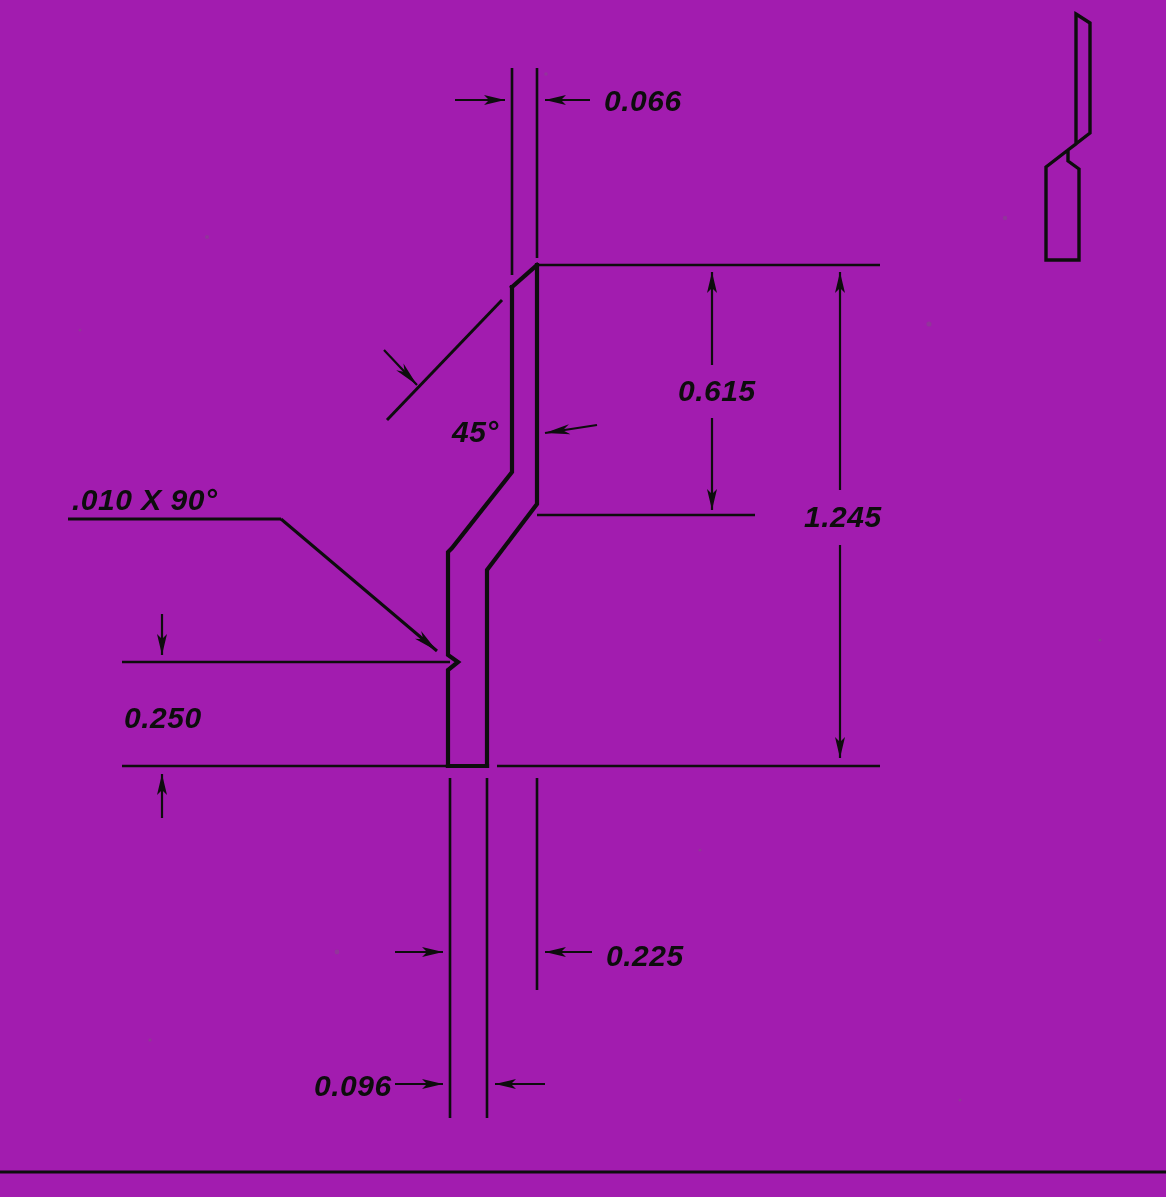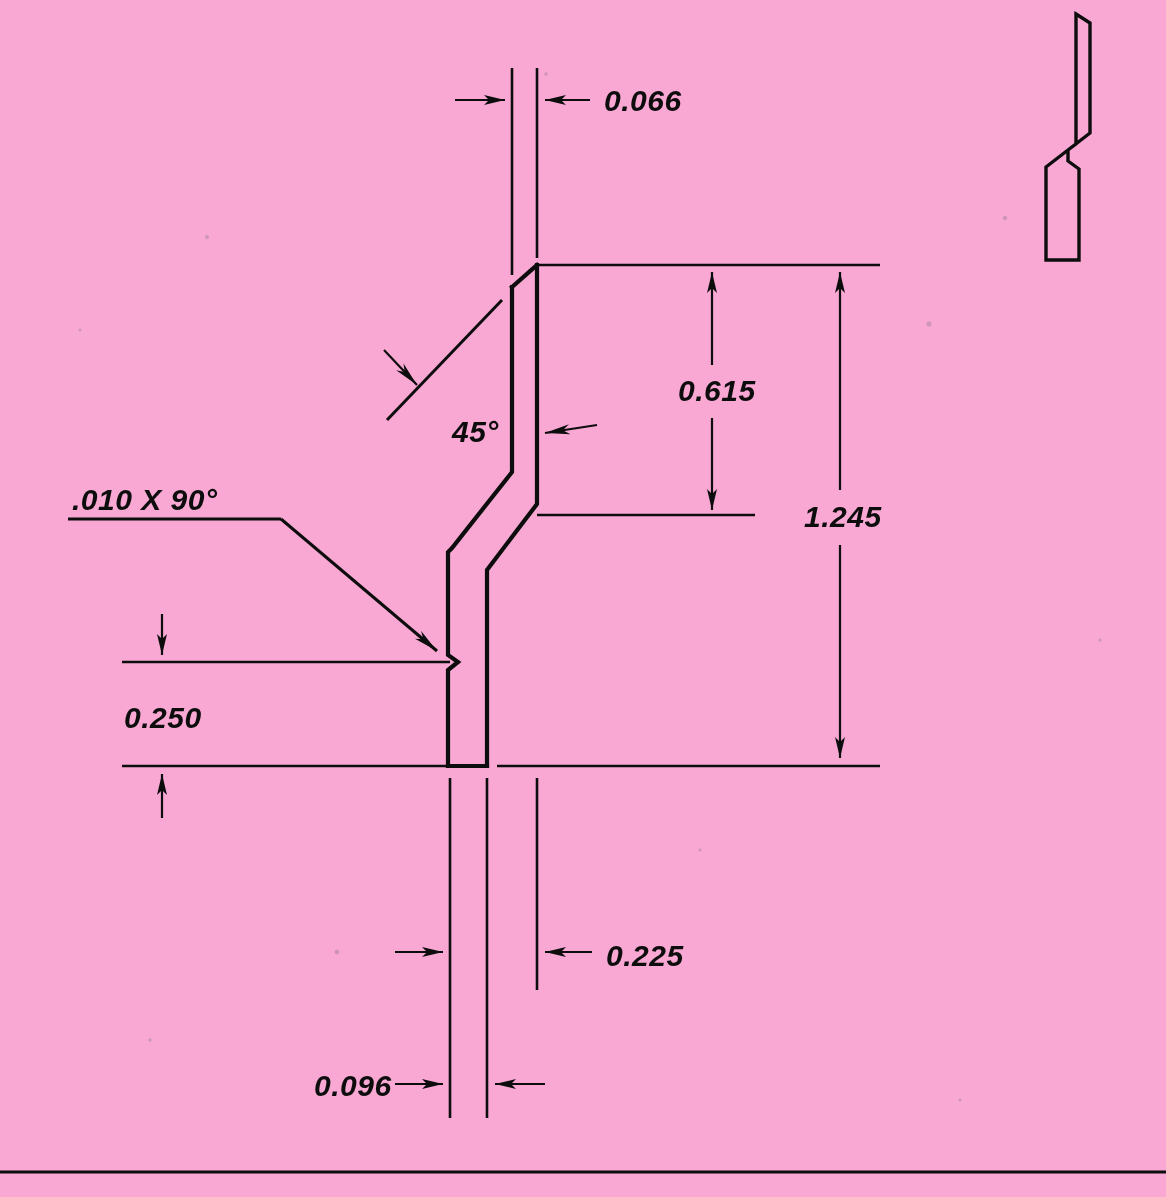--- a/index.html
+++ b/index.html
@@ -7,21 +7,21 @@
     padding: 0;
     background: #ffffff;
   }
   body {
     font-family: "Liberation Sans", sans-serif;
   }
   #sheet {
     position: relative;
     width: 1166px;
     height: 1197px;
-    background: #f9a8d4;
+    background: #a21caf;
     overflow: hidden;
   }
   #sheet svg {
     position: absolute;
     left: 0;
     top: 0;
     display: block;
   }
   .dim-text {
     font-family: "Liberation Sans", sans-serif;

